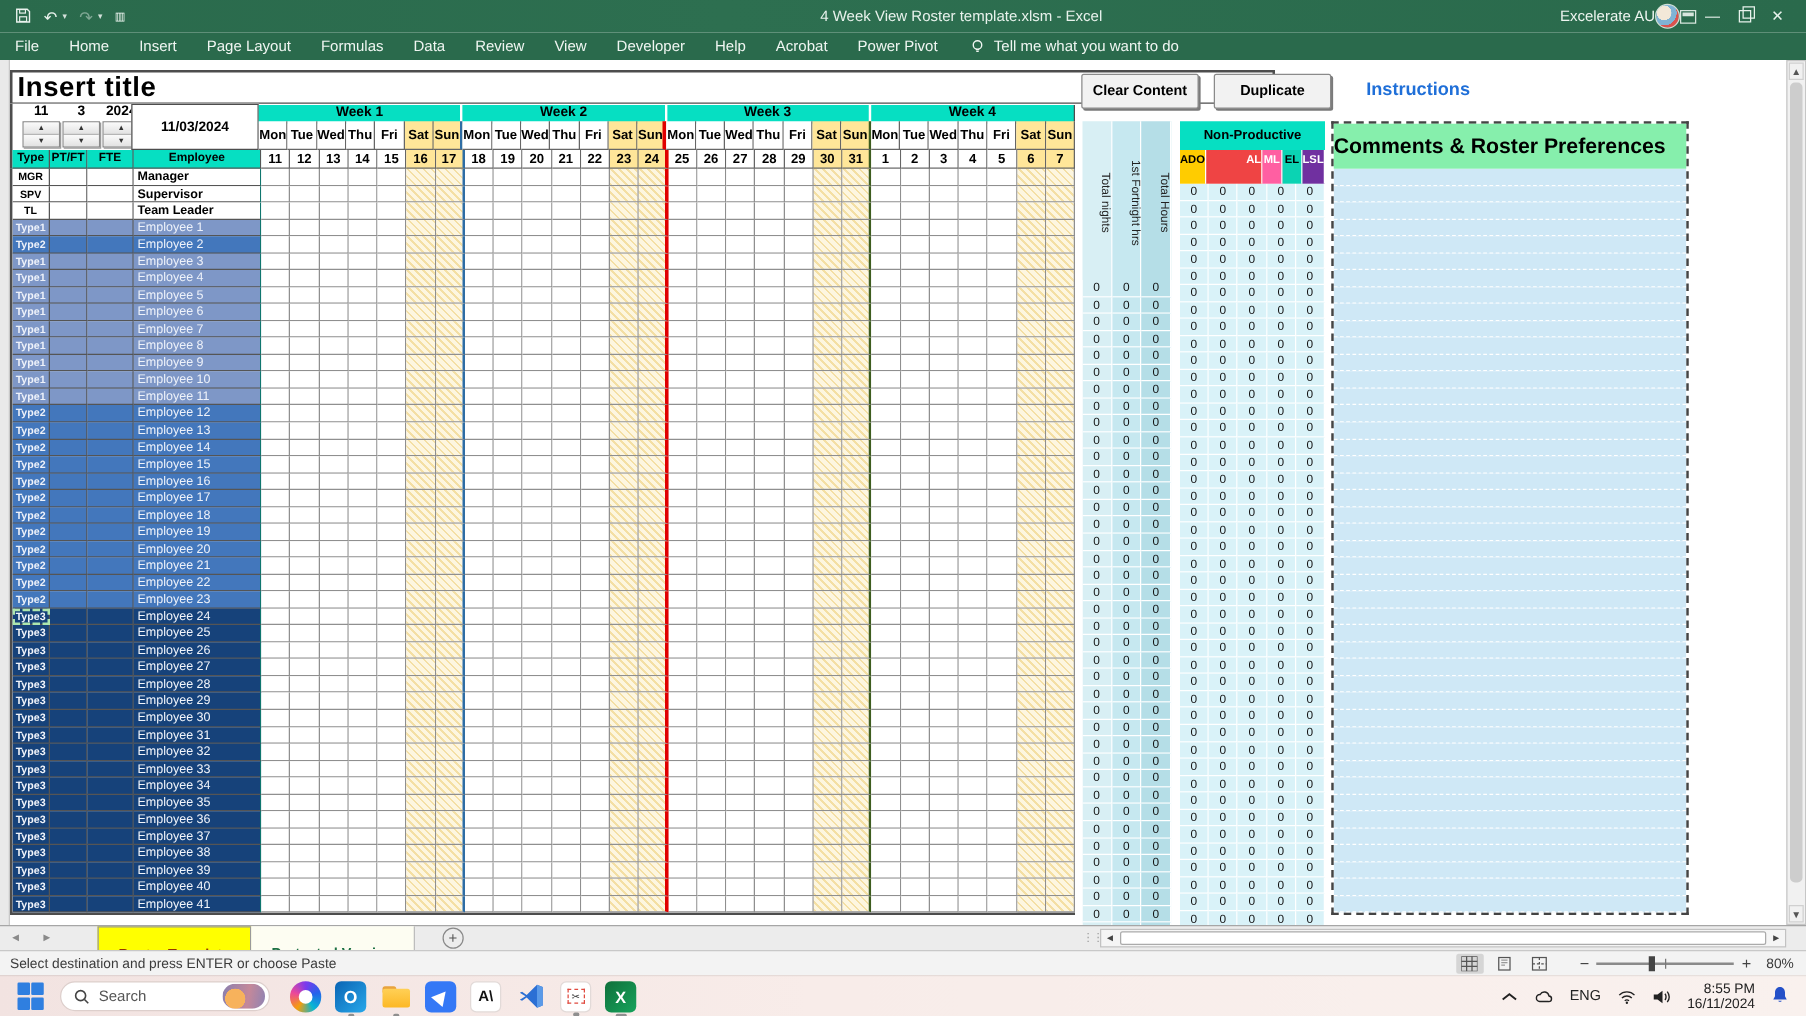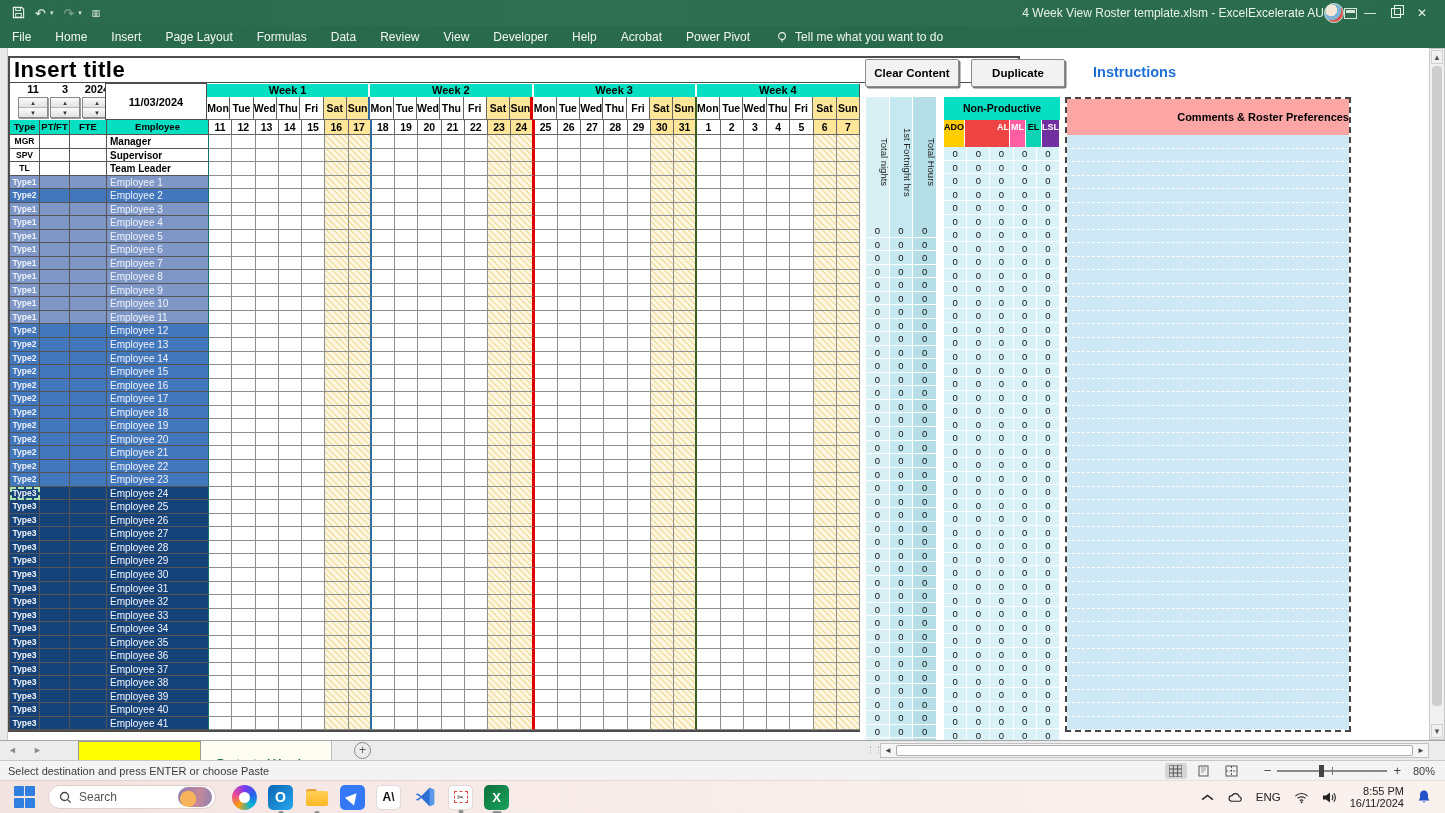--- a/index.html
+++ b/index.html
@@ -8,21 +8,21 @@
   #screen { position:relative; width:1445px; height:813px; background:#fff; }
 
   
   #titlebar { position:absolute; left:0; top:0; width:1445px; height:26px;
     background:linear-gradient(90deg,#2a6a4c,#2d6f50 40%,#2a6a4c); color:#fff;
     display:flex; align-items:center; font-size:12px; }
   .qat { display:flex; align-items:center; gap:10px; padding-left:12px; width:290px; }
   .qat .ic { color:#eaf3ee; font-size:13px; line-height:1; cursor:pointer; }
   .qat .dim { opacity:.45; }
   .qat .dd { font-size:7px; margin-left:-6px; opacity:.8; }
-  #tb-title { flex:1; text-align:right; color:#e8f2ec; font-size:12px; }
+  #tb-title { flex:1; text-align:center; color:#e8f2ec; font-size:12px; }
   #tb-right { display:flex; align-items:center; padding-right:10px; }
   #tb-account { font-size:12px; color:#eef5f0; }
   #tb-avatar { width:20px; height:20px; border-radius:50%;
     background:radial-gradient(circle at 35% 35%, #f3e8d8 0 35%, #7fb3d5 36% 60%, #d9534f 61%);
     border:1px solid #cfe0d6; }
   .winbtn { width:26px; text-align:center; color:#e8f2ec; font-size:12px; cursor:pointer; }
   .restore { position:relative; width:11px; height:11px; display:inline-block; }
   .restore:before { content:""; position:absolute; left:0; top:2px; width:8px; height:8px; border:1px solid #e8f2ec; }
   .restore:after { content:""; position:absolute; left:3px; top:-1px; width:8px; height:8px; border:1px solid #e8f2ec; }
   .ribopt { width:13px; height:11px; border:1px solid #d7e6dd; display:inline-block; position:relative; }
@@ -104,21 +104,21 @@
   
   #nonprod { position:absolute; left:944px; top:49px; width:116px; }
   #np-title { height:23px; background:#06dfc2; font-size:10.5px; font-weight:bold; text-align:center; line-height:22px; }
   #np-heads { display:grid; grid-template-columns:repeat(5,1fr); height:27px; }
   .np-h { font-size:9px; font-weight:bold; text-align:center; line-height:14px; border-right:1px solid #fff; }
   #np-vals { display:grid; grid-template-columns:repeat(5,1fr); grid-auto-rows:13.545px; height:597px; overflow:hidden; }
   .np0 { background:#d9f2f8; font-size:9.5px; text-align:center; line-height:13.5px; border-right:1px solid #fff; border-bottom:1px solid #fff; color:#111; }
 
   
   #comments { position:absolute; left:1065px; top:49px; width:286px; border:2px dashed #444; }
-  #cm-title { height:36px; background:#fca5a5; font-size:11px; font-weight:bold; text-align:right; line-height:36px; }
+  #cm-title { height:36px; background:#86efac; font-size:17px; font-weight:bold; text-align:left; line-height:36px; }
   #cm-rows { height:595px; overflow:hidden; }
   .cm-row { height:13.545px; background:#cfe8f6; border-bottom:1.5px dashed #fff; }
 
   
   #vscroll { position:absolute; left:1429px; top:0; width:16px; height:692px; background:#f1f1f1; border:1px solid #c6c6c6; }
   .varrow { position:absolute; left:1px; width:12px; height:14px; background:#f1f1f1; color:#555; font-size:8px; text-align:center; line-height:14px; border:1px solid #d0d0d0; }
   #vthumb { position:absolute; left:2px; top:17px; width:10px; height:640px; background:#cdcdcd; border-radius:4px; }
 
   
   #tabrow { position:absolute; left:0; top:740px; width:1445px; height:20px; background:#ececec; border-top:1px solid #a6a6a6;

